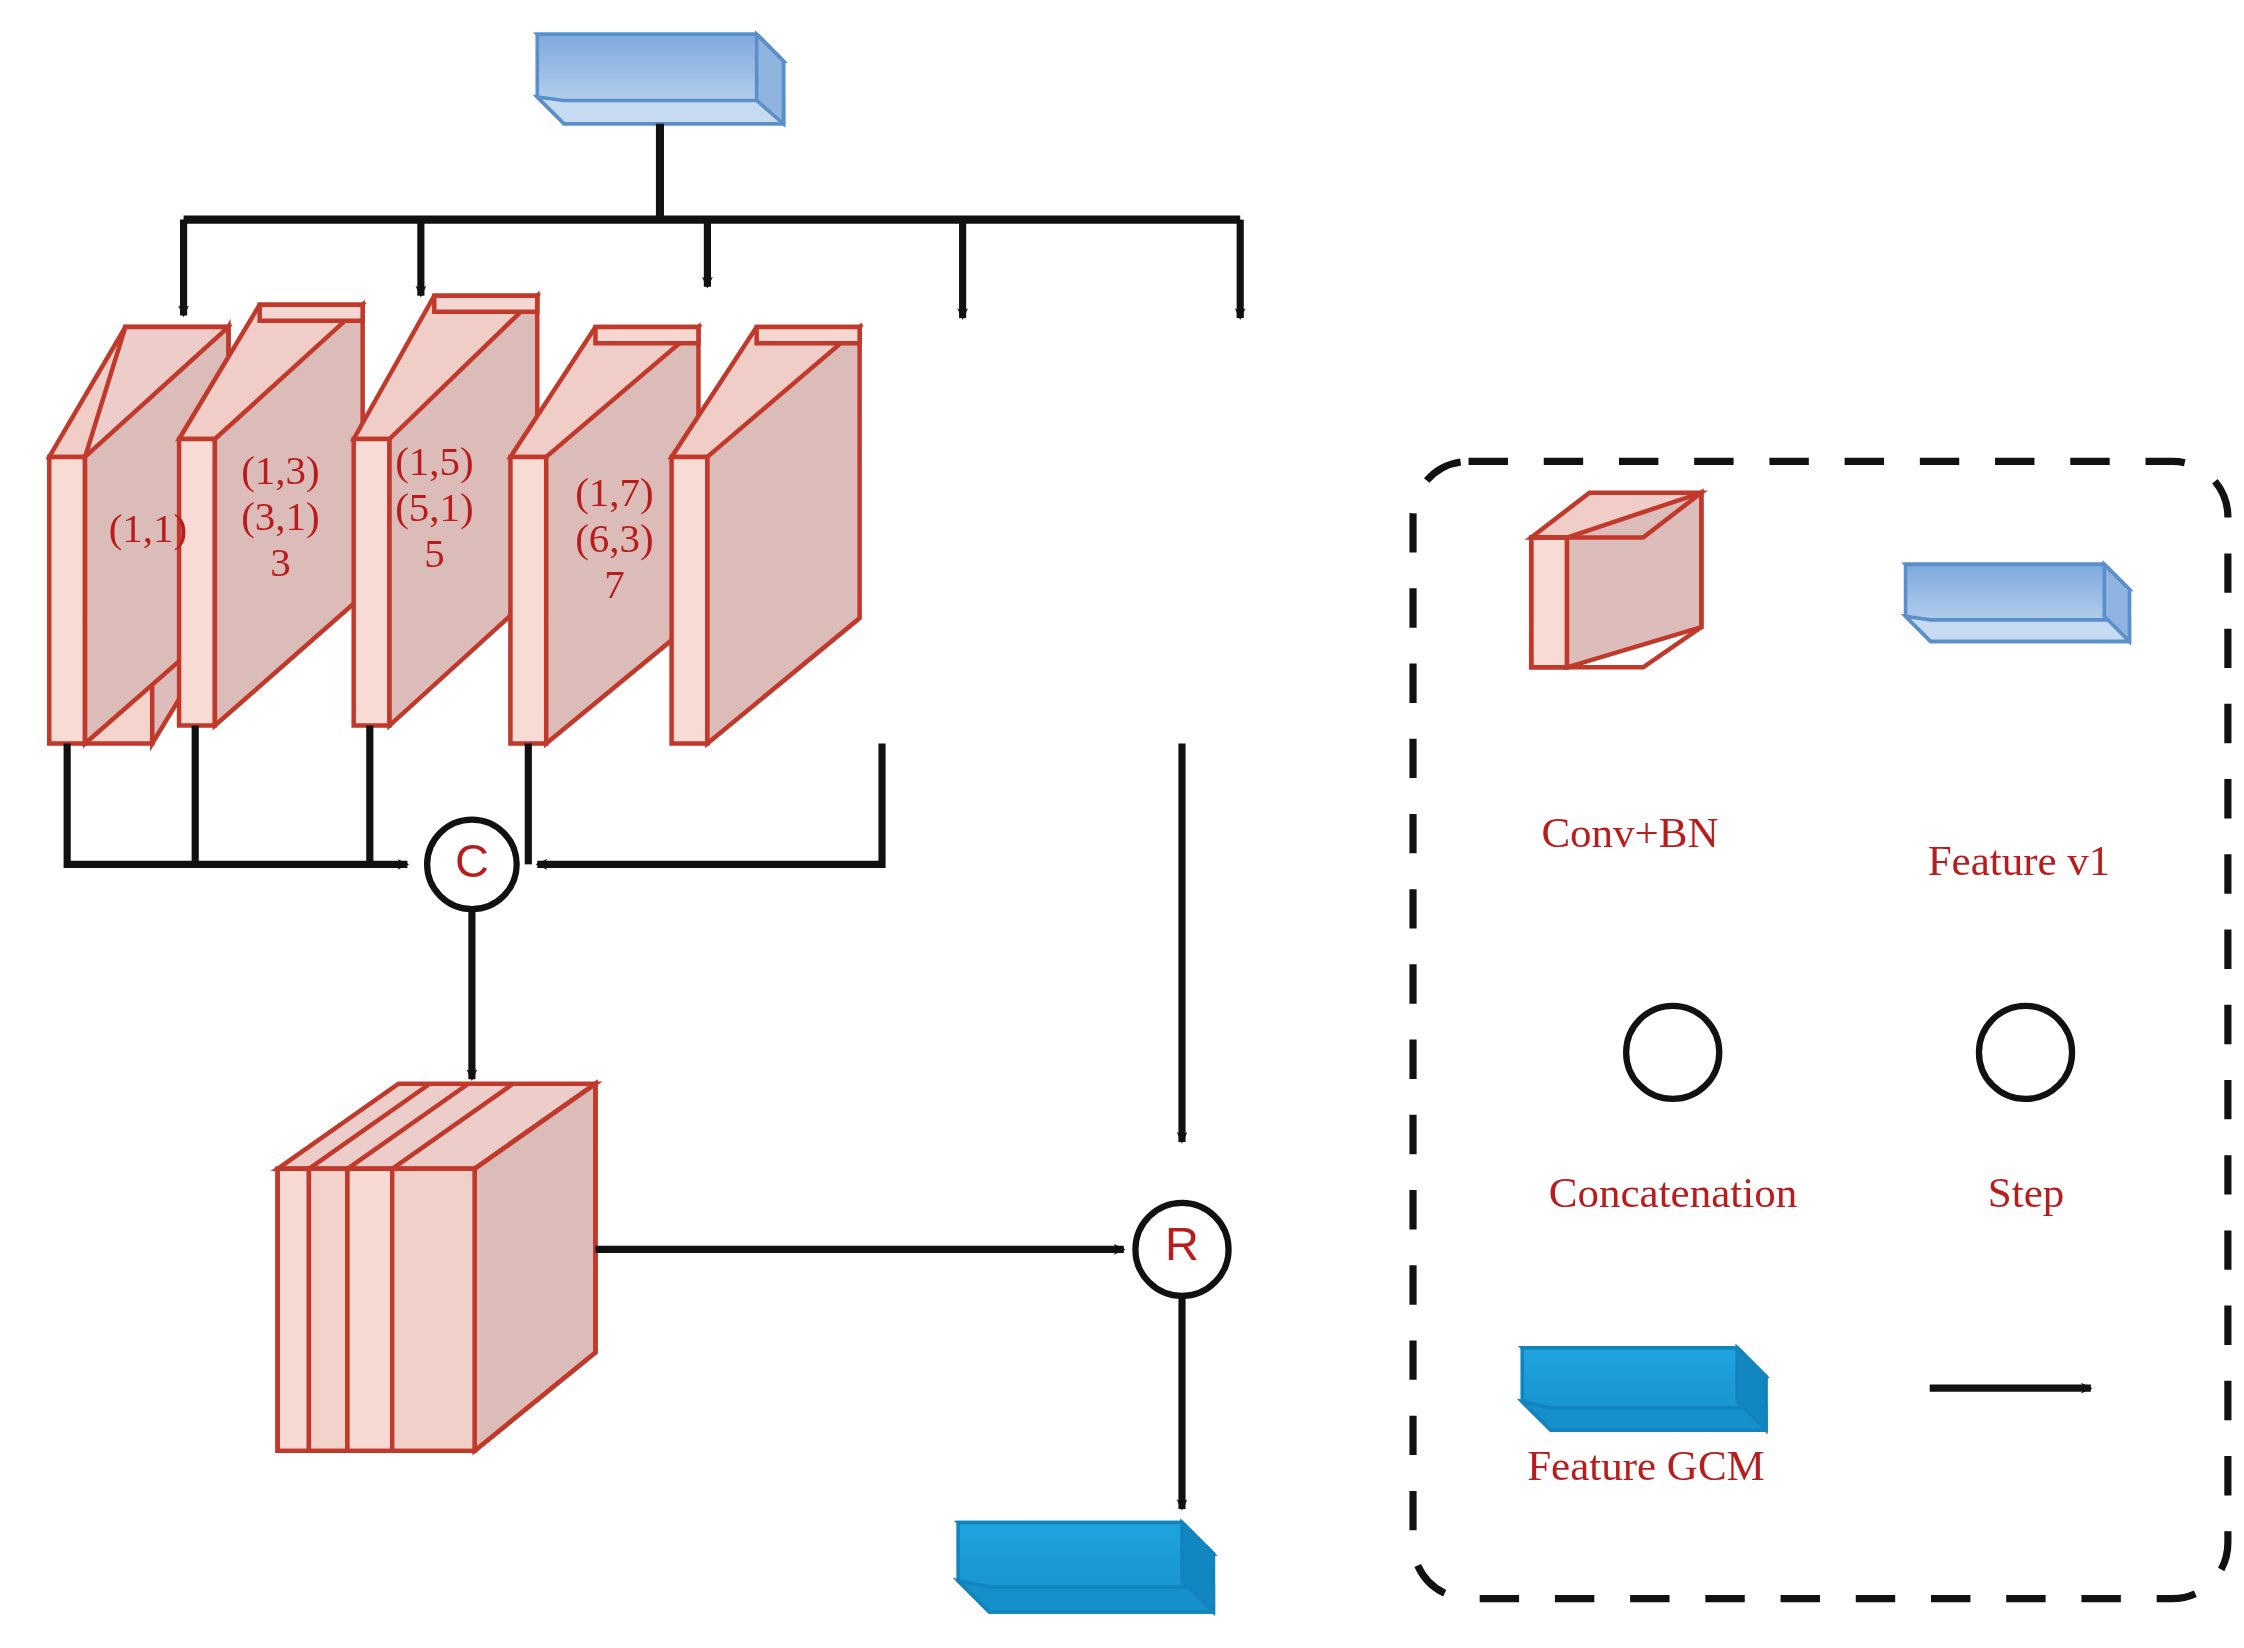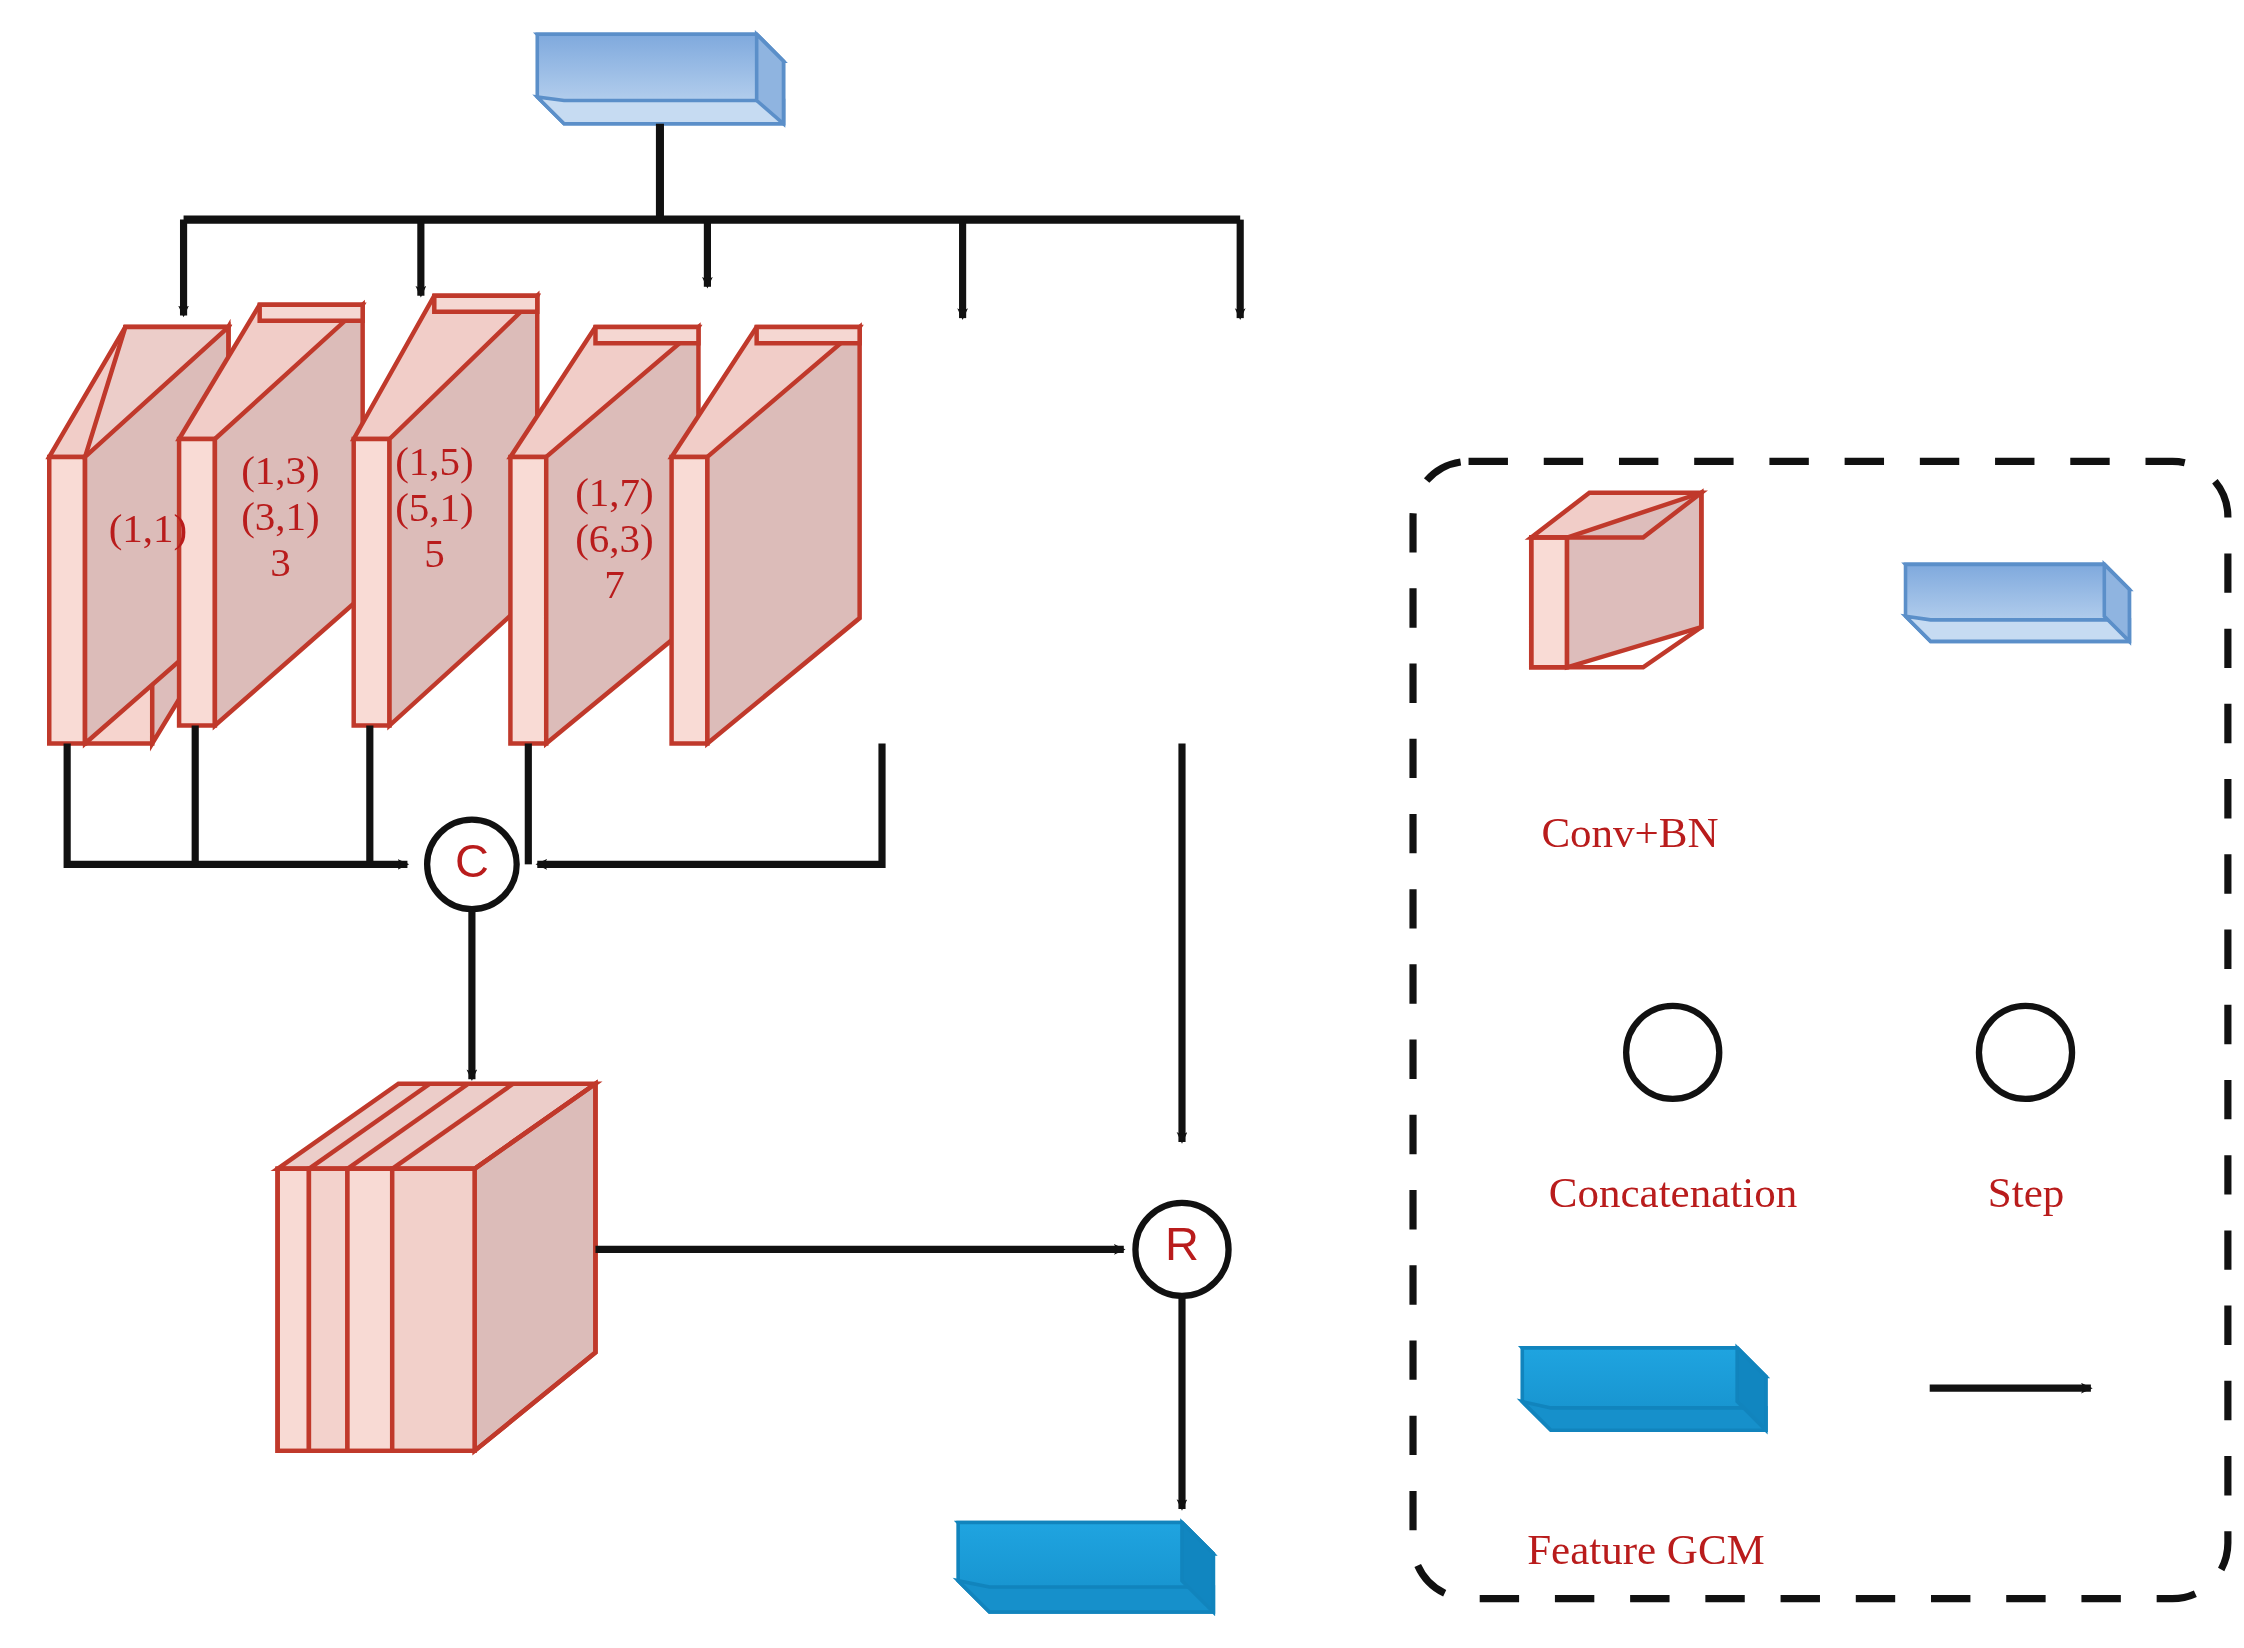--- a/index.html
+++ b/index.html
@@ -220,18 +220,19 @@
 (3,1)
 3</div>
   <div class="lbl conv-lbl" style="left:356px; top:439px; width:157px;">(1,5)
 (5,1)
 5</div>
   <div class="lbl conv-lbl" style="left:536px; top:470px; width:157px;">(1,7)
 (6,3)
 7</div>
 
   <div class="lbl legend-lbl" style="left:1469px; top:809px; width:322px;">Conv+BN</div>
+  <div class="lbl legend-lbl" style="left:1858px; top:837px; width:322px;">Feature v1</div>
   <div class="lbl legend-lbl" style="left:1467px; top:1169px; width:412px;">Concatenation</div>
   <div class="lbl legend-lbl" style="left:1865px; top:1169px; width:322px;">Step</div>
-  <div class="lbl legend-lbl" style="left:1460px; top:1526px; width:372px;">Feature GCM</div>
+  <div class="lbl legend-lbl" style="left:1460px; top:1442px; width:372px;">Feature GCM</div>
 
 </div>
 
 
 </body></html>

